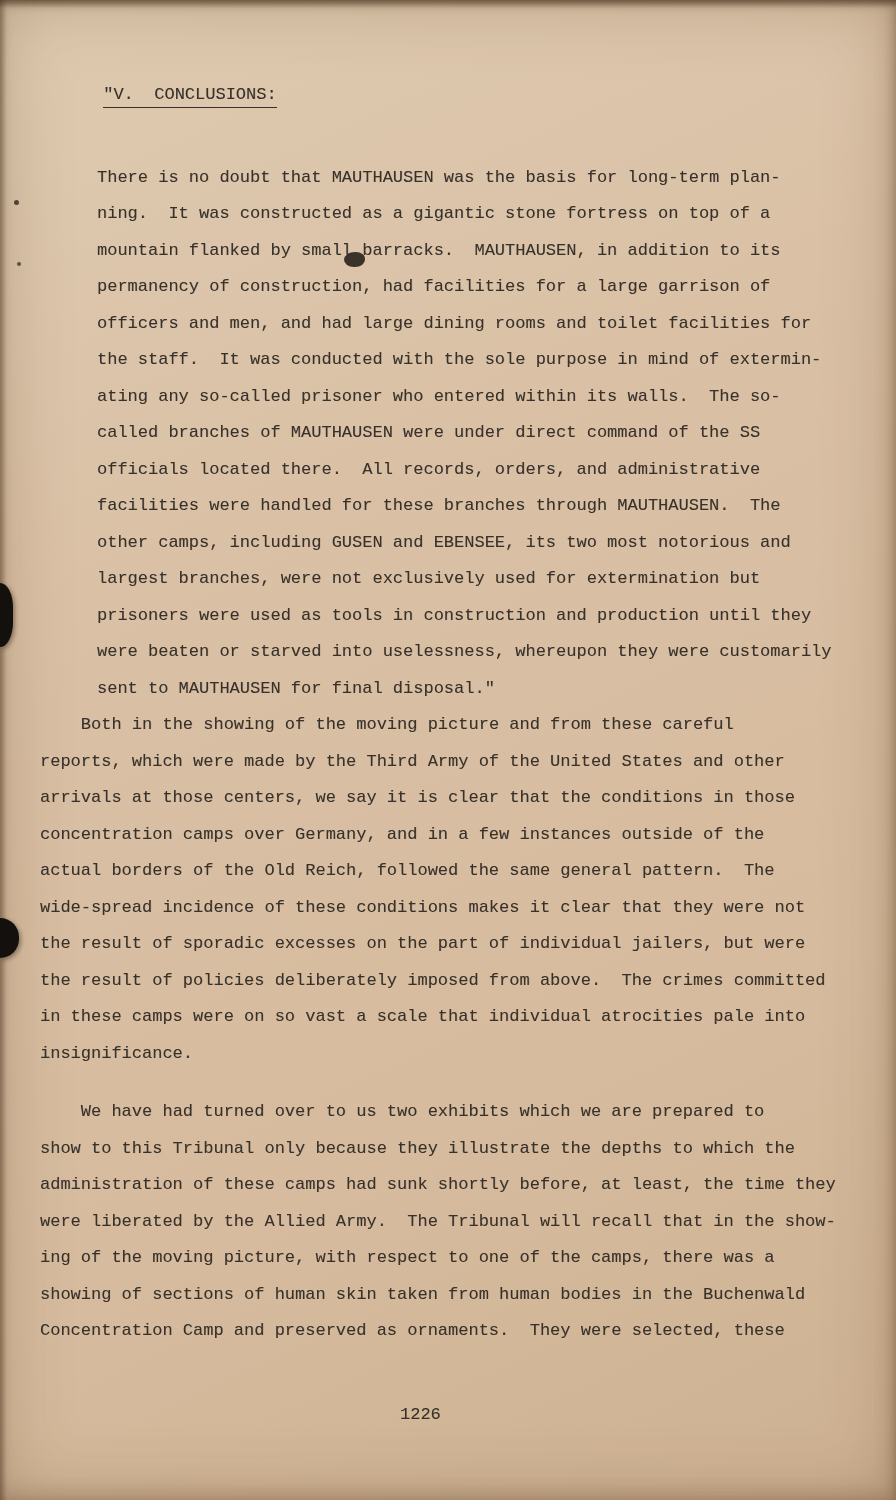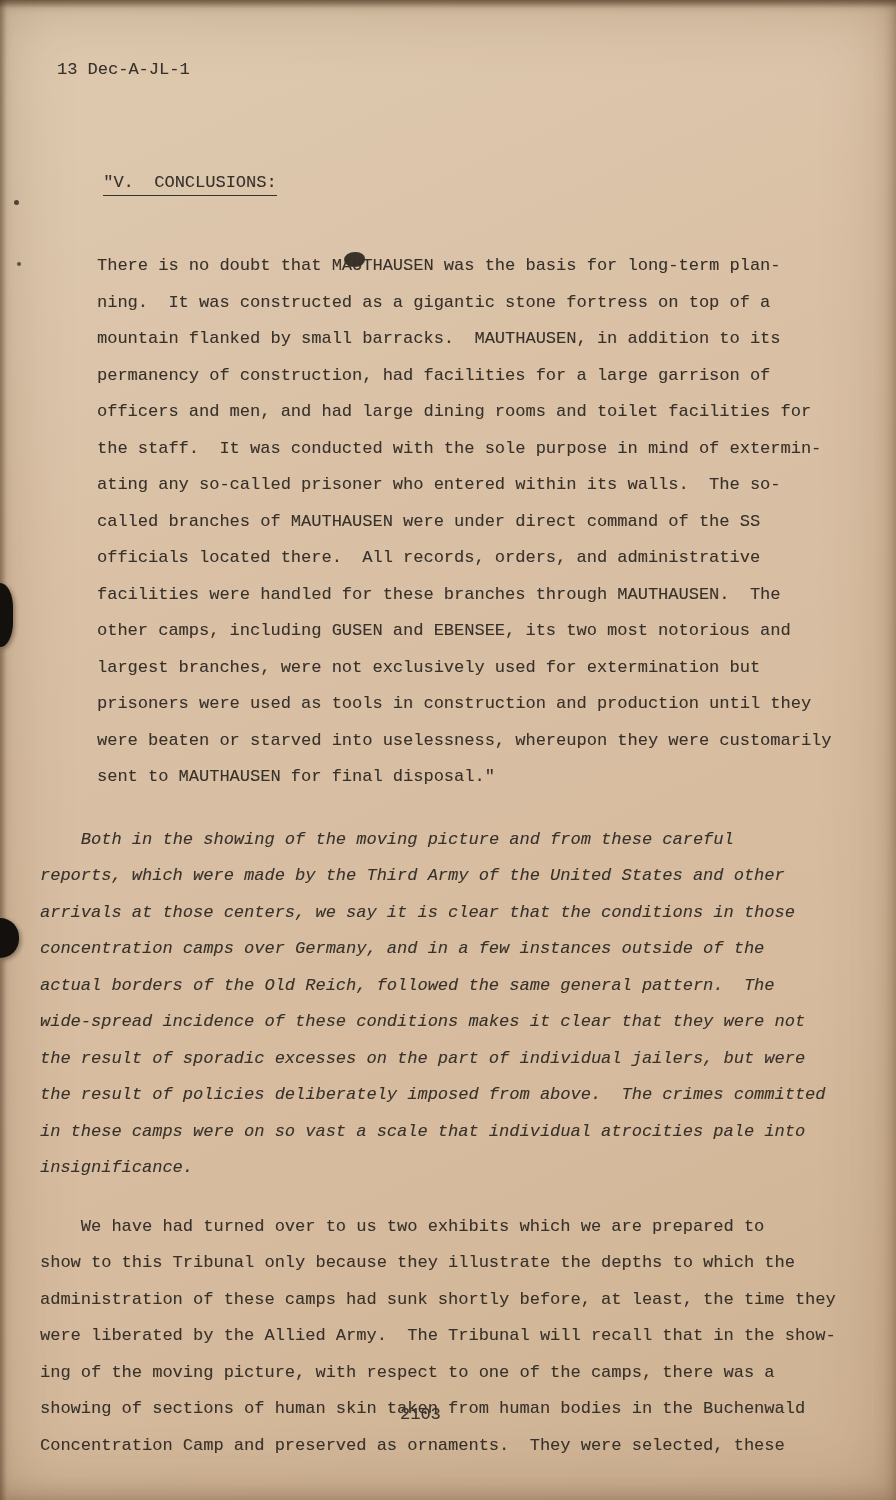--- a/index.html
+++ b/index.html
@@ -42,22 +42,20 @@
   }
   .section-heading .underlined {
     border-bottom: 1.6px solid #37312a;
     padding-bottom: 3px;
   }
   .quote-block {
     margin-top: 10px;
     margin-left: 57px;
   }
   .para-2 {
-    margin-top: 26px;
-    font-style: italic;
   }
   .para-3 {
     margin-top: 22px;
   }
   .page-number-row {
     position: absolute;
     bottom: 30px;
     left: 0;
     width: 100%;
     text-align: center;
@@ -125,21 +123,20 @@
   <div class="edge-shade-left"></div>
 
   <div class="binding-mark mark-1"></div>
   <div class="binding-mark mark-2"></div>
   <div class="speck speck-1"></div>
   <div class="speck speck-2"></div>
   <div class="ink-blot"></div>
 
   <div class="content">
 
-    <div class="typed doc-header">13 Dec-A-JL-1</div>
 
     <div class="typed section-heading">
       <span class="underlined">"V.  CONCLUSIONS:</span>
     </div>
 
     <div class="typed quote-block">There is no doubt that MAUTHAUSEN was the basis for long-term plan-
 ning.  It was constructed as a gigantic stone fortress on top of a
 mountain flanked by small barracks.  MAUTHAUSEN, in addition to its
 permanency of construction, had facilities for a large garrison of
 officers and men, and had large dining rooms and toilet facilities for
@@ -169,16 +166,16 @@
 show to this Tribunal only because they illustrate the depths to which the
 administration of these camps had sunk shortly before, at least, the time they
 were liberated by the Allied Army.  The Tribunal will recall that in the show-
 ing of the moving picture, with respect to one of the camps, there was a
 showing of sections of human skin taken from human bodies in the Buchenwald
 Concentration Camp and preserved as ornaments.  They were selected, these</div>
 
   </div>
 
   <div class="typed page-number-row">
-    <span>2103</span>
+    <span>1226</span>
   </div>
 
 </div>
 
 </body></html>

